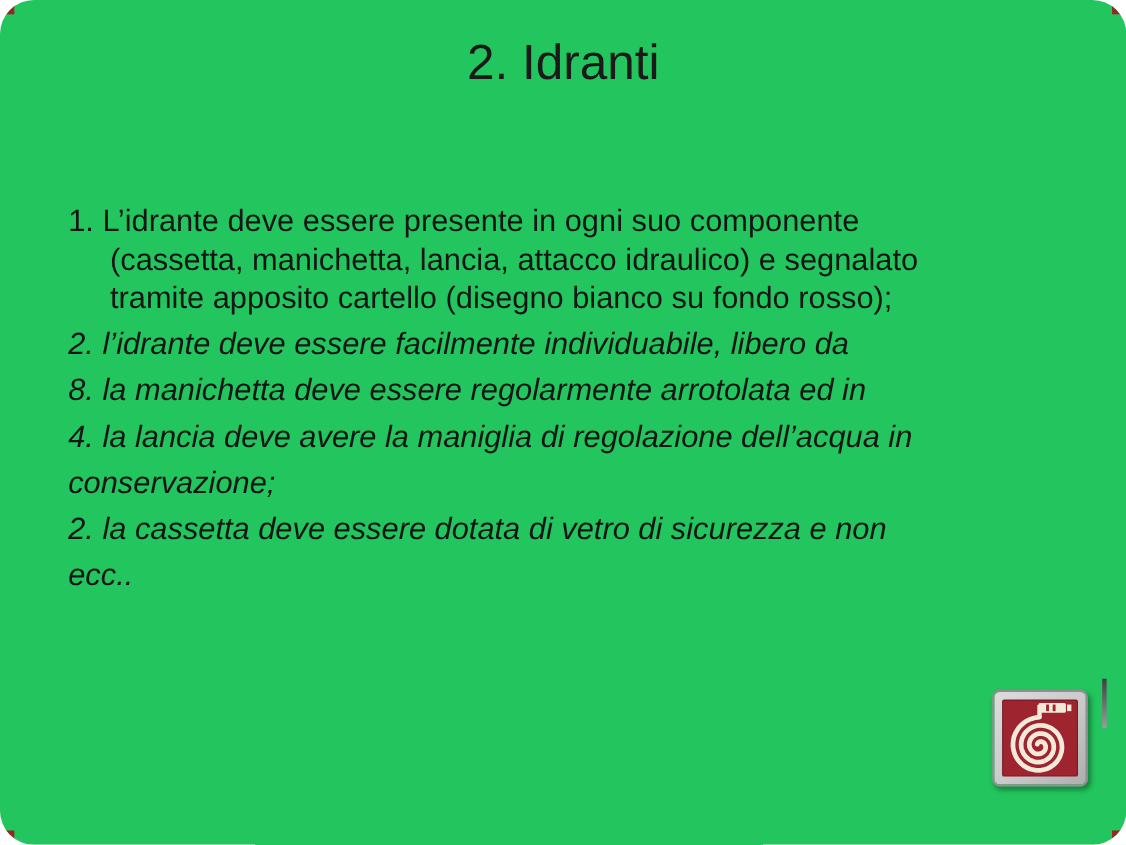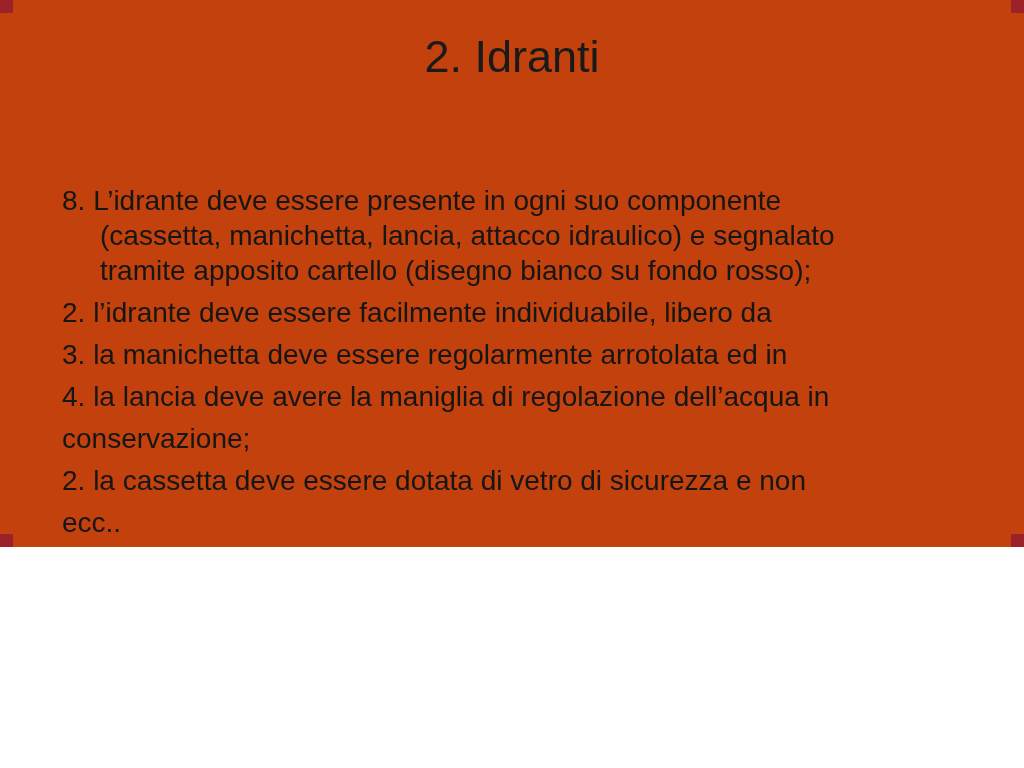--- a/index.html
+++ b/index.html
@@ -1,22 +1,23 @@
 <!DOCTYPE html>
 <html style="--corner-color: #9d2129; --panel-color: #9e2430;"><head>
 <meta charset="utf-8">
 <style>
   html, body { margin: 0; padding: 0; background: #ffffff; }
   .slide {
     position: relative;
     width: 1024px;
-    height: 547px;
-    background: #c2410c;
+    height: 768px;
+    background: #22c55e;
     overflow: hidden;
     font-family: "Liberation Sans", sans-serif;
+    border-radius: 31px;
   }
 
   
   .title {
     position: absolute;
     top: 26px;
     left: 0;
     width: 1024px;
     margin: 0;
     text-align: center;
@@ -31,21 +32,21 @@
   .bodytext {
     position: absolute;
     left: 62px;
     top: 183px;
     width: 920px;
     color: #161616;
     font-size: 28px;
   }
   .line { line-height: 35px; white-space: nowrap; }
   .line.indent { padding-left: 38px; }
-  .line.gap { margin-top: 7px; }
+  .line.gap { margin-top: 7px; font-style: italic; }
 
   
   .corner {
     position: absolute;
     width: 13px;
     height: 13px;
     background: var(--corner-color, #9d2129);
   }
   .corner.tl { left: 0; top: 0; }
   .corner.tr { right: 0; top: 0; }
@@ -88,25 +89,25 @@
   }
 </style>
 </head>
 <body>
 
 <div class="slide">
 
   <h1 class="title">2. Idranti</h1>
 
   <div class="bodytext">
-      <div class="line">8. L’idrante deve essere presente in ogni suo componente</div>
+      <div class="line">1. L’idrante deve essere presente in ogni suo componente</div>
       <div class="line indent">(cassetta, manichetta, lancia, attacco idraulico) e segnalato</div>
       <div class="line indent">tramite apposito cartello (disegno bianco su fondo rosso);</div>
       <div class="line gap">2. l’idrante deve essere facilmente individuabile, libero da</div>
-      <div class="line gap">3. la manichetta deve essere regolarmente arrotolata ed in</div>
+      <div class="line gap">8. la manichetta deve essere regolarmente arrotolata ed in</div>
       <div class="line gap">4. la lancia deve avere la maniglia di regolazione dell’acqua in</div>
       <div class="line gap">conservazione;</div>
       <div class="line gap">2. la cassetta deve essere dotata di vetro di sicurezza e non</div>
       <div class="line gap">ecc..</div>
     </div>
 
   <div class="corner tl"></div>
   <div class="corner tr"></div>
   <div class="corner bl"></div>
   <div class="corner br"></div>

